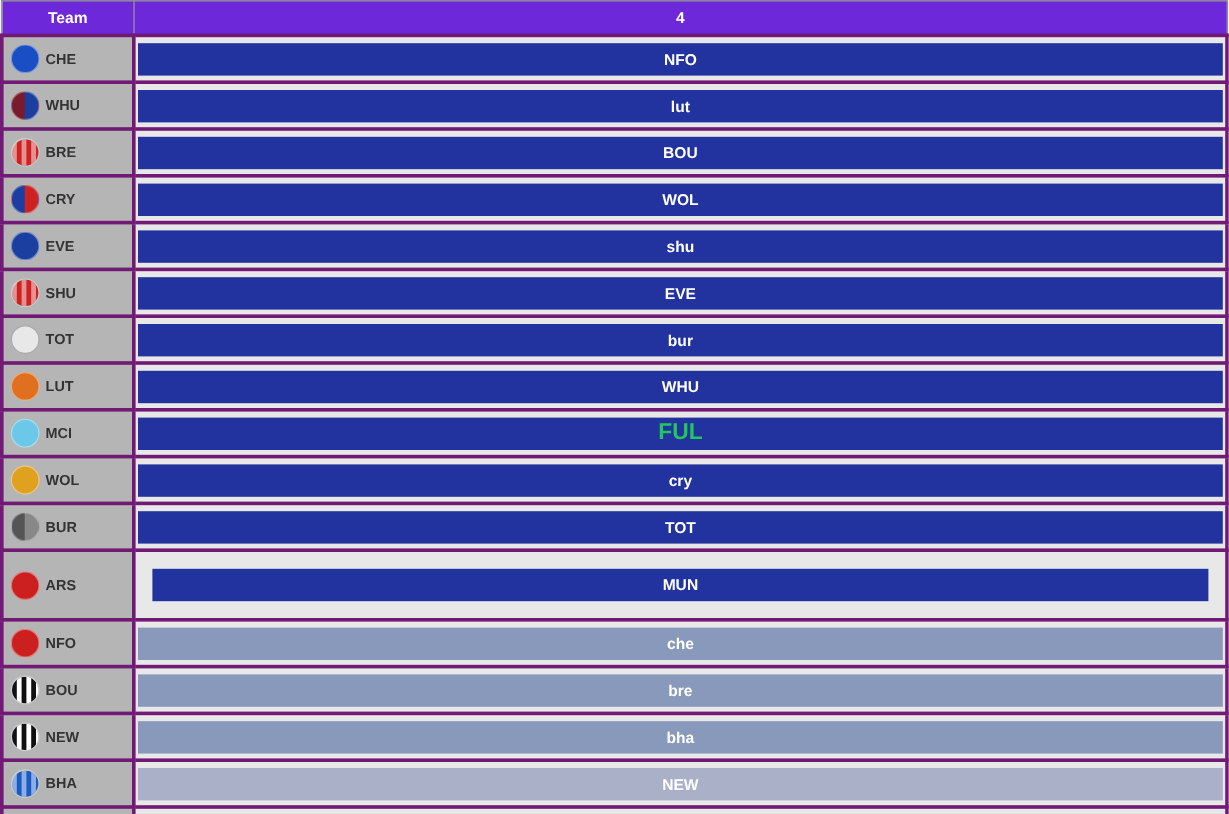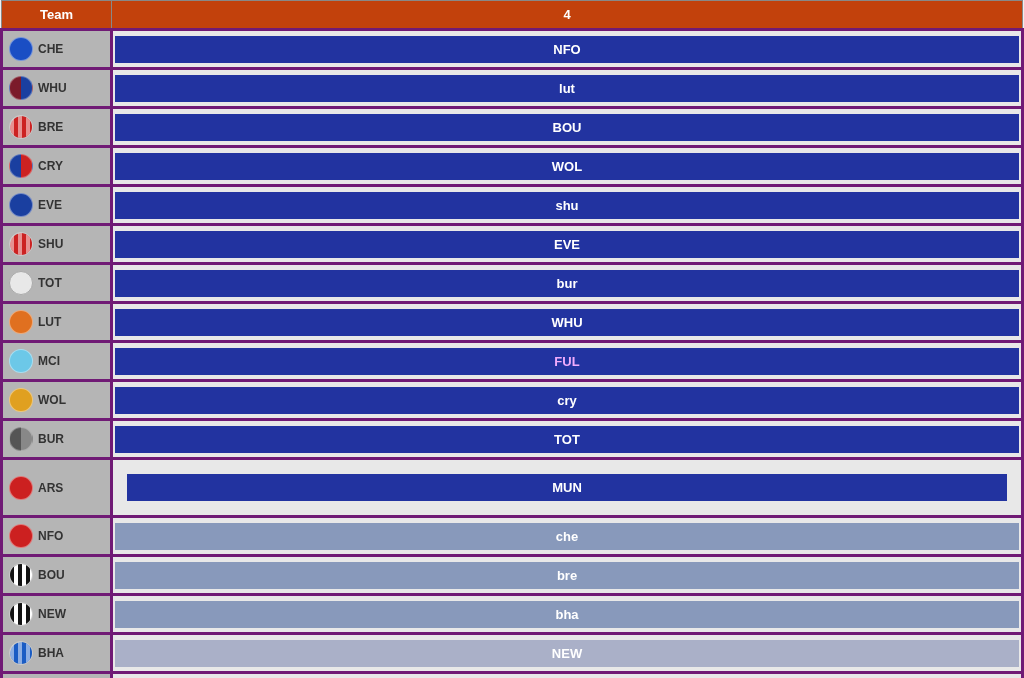--- a/index.html
+++ b/index.html
@@ -12,21 +12,21 @@
     .table-container {
       width: 1024px;
       border-collapse: collapse;
       overflow: hidden;
     }
     table {
       width: 100%;
       border-collapse: collapse;
     }
     th {
-      background: #c2410c;
+      background: #6d28d9;
       color: white;
       font-size: 13px;
       font-weight: bold;
       padding: 6px 8px;
       text-align: center;
       border: 1px solid #888;
     }
     th.team-col {
       text-align: center;
       width: 110px;
@@ -188,21 +188,21 @@
         <tr>
           <td style="background: rgb(181, 181, 181); padding: 3px 6px; height: 31px;">
     <div class="team-label">
       <span>
                 <div style="width:24px;height:24px;border-radius:50%;background:#6cc8e8;border:1.5px solid rgba(255,255,255,0.4);"></div>
               </span>
       <span class="team-name">MCI</span>
     </div>
   </td>
           <td style="padding: 2px; height: 31px; background: rgb(232, 232, 232);">
-            <div style="width: 100%; height: 27px; background: rgb(34, 51, 160); display: flex; align-items: center; justify-content: center; color: #f0abfc; font-size: 13px; font-weight: 600;">FUL</div>
+            <div style="width: 100%; height: 27px; background: rgb(34, 51, 160); display: flex; align-items: center; justify-content: center; color: #22c55e; font-size: 19px; font-weight: 600;">FUL</div>
           </td>
         </tr>
         <tr>
           <td style="background: rgb(181, 181, 181); padding: 3px 6px; height: 31px;">
     <div class="team-label">
       <span>
                 <div style="width:24px;height:24px;border-radius:50%;background:#e0a020;border:1.5px solid rgba(255,255,255,0.4);"></div>
               </span>
       <span class="team-name">WOL</span>
     </div>

